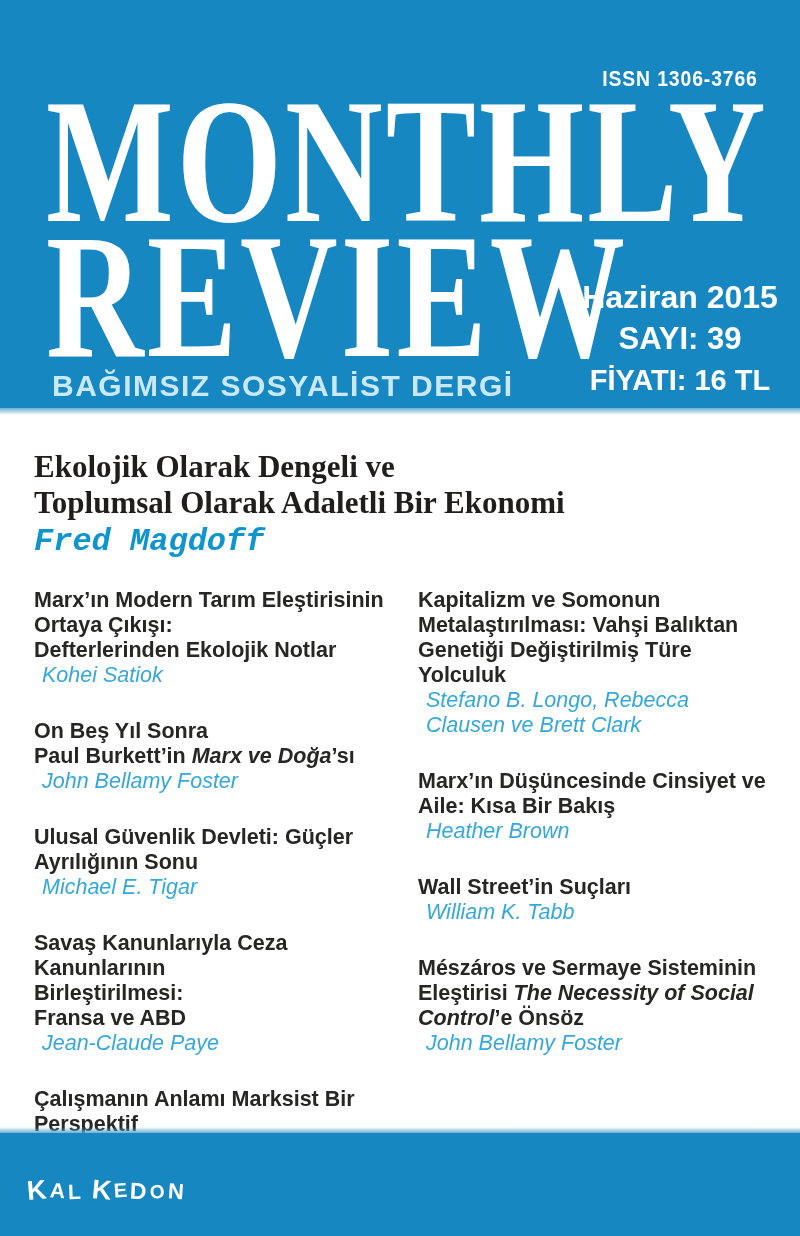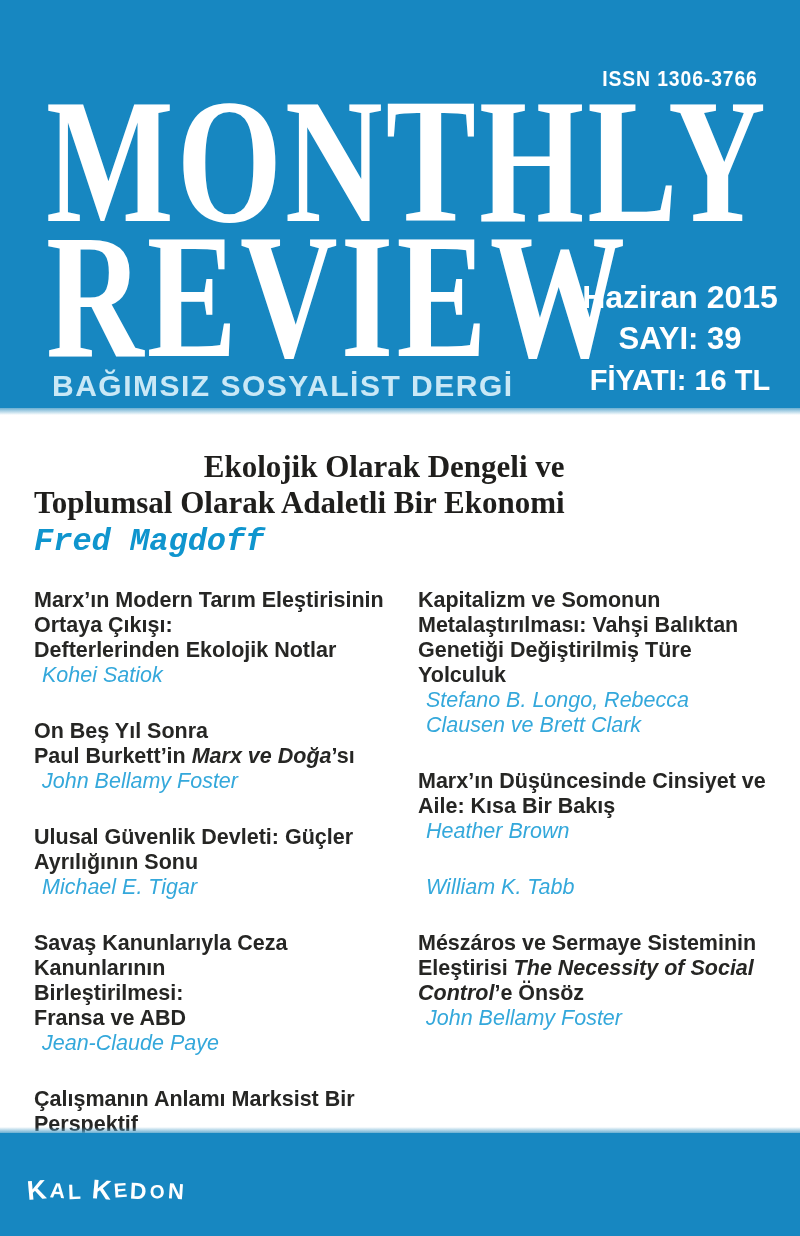--- a/index.html
+++ b/index.html
@@ -39,21 +39,21 @@
     position:absolute;top:281px;left:560px;width:240px;text-align:center;
     color:#fff;font-weight:bold;white-space:nowrap;
   }
   .issue-date{font-size:32px;line-height:32px;margin-bottom:11px;}
   .issue-number{font-size:31px;line-height:29px;margin-bottom:13px;}
   .issue-price{font-size:29px;line-height:29px;}
   
   .lead{position:absolute;left:34px;top:449px;}
   .lead-title{
     font-family:"Liberation Serif", serif;font-weight:bold;
-    font-size:31px;line-height:36px;color:var(--ink,#1f1e1c);text-align:right;
+    font-size:31px;line-height:36px;color:var(--ink,#1f1e1c);
   }
   .lead-author{
     font-family:Liberation Mono, monospace;font-weight:bold;font-style:italic;
     font-size:32px;line-height:32px;color:var(--leadcyan,#0f95ce);margin-top:5px;
   }
   
   .toc{position:absolute;left:34px;top:588px;width:742px;display:flex;}
   .toc-col{width:384px;flex:0 0 384px;}
   .toc-col + .toc-col{flex:1;width:auto;}
   .entry{margin-bottom:31px;}
@@ -153,20 +153,21 @@
           <div class="t-line"><span>Yolculuk</span></div>
           <div class="a-line"><span>Stefano B. Longo, Rebecca</span></div>
           <div class="a-line"><span>Clausen ve Brett Clark</span></div>
         </div>
         <div class="entry">
           <div class="t-line"><span>Marx’ın Düşüncesinde Cinsiyet ve</span></div>
           <div class="t-line"><span>Aile: Kısa Bir Bakış</span></div>
           <div class="a-line"><span>Heather Brown</span></div>
         </div>
         <div class="entry">
+          <div class="t-line"><span>Wall Street’in Suçları</span></div>
           <div class="a-line"><span>William K. Tabb</span></div>
         </div>
         <div class="entry">
           <div class="t-line"><span>Mészáros ve Sermaye Sisteminin</span></div>
           <div class="t-line"><span>Eleştirisi </span><span class="it">The Necessity of Social</span></div>
           <div class="t-line"><span class="it">Control</span><span>’e Önsöz</span></div>
           <div class="a-line"><span>John Bellamy Foster</span></div>
         </div>
       </div>
   </section>

